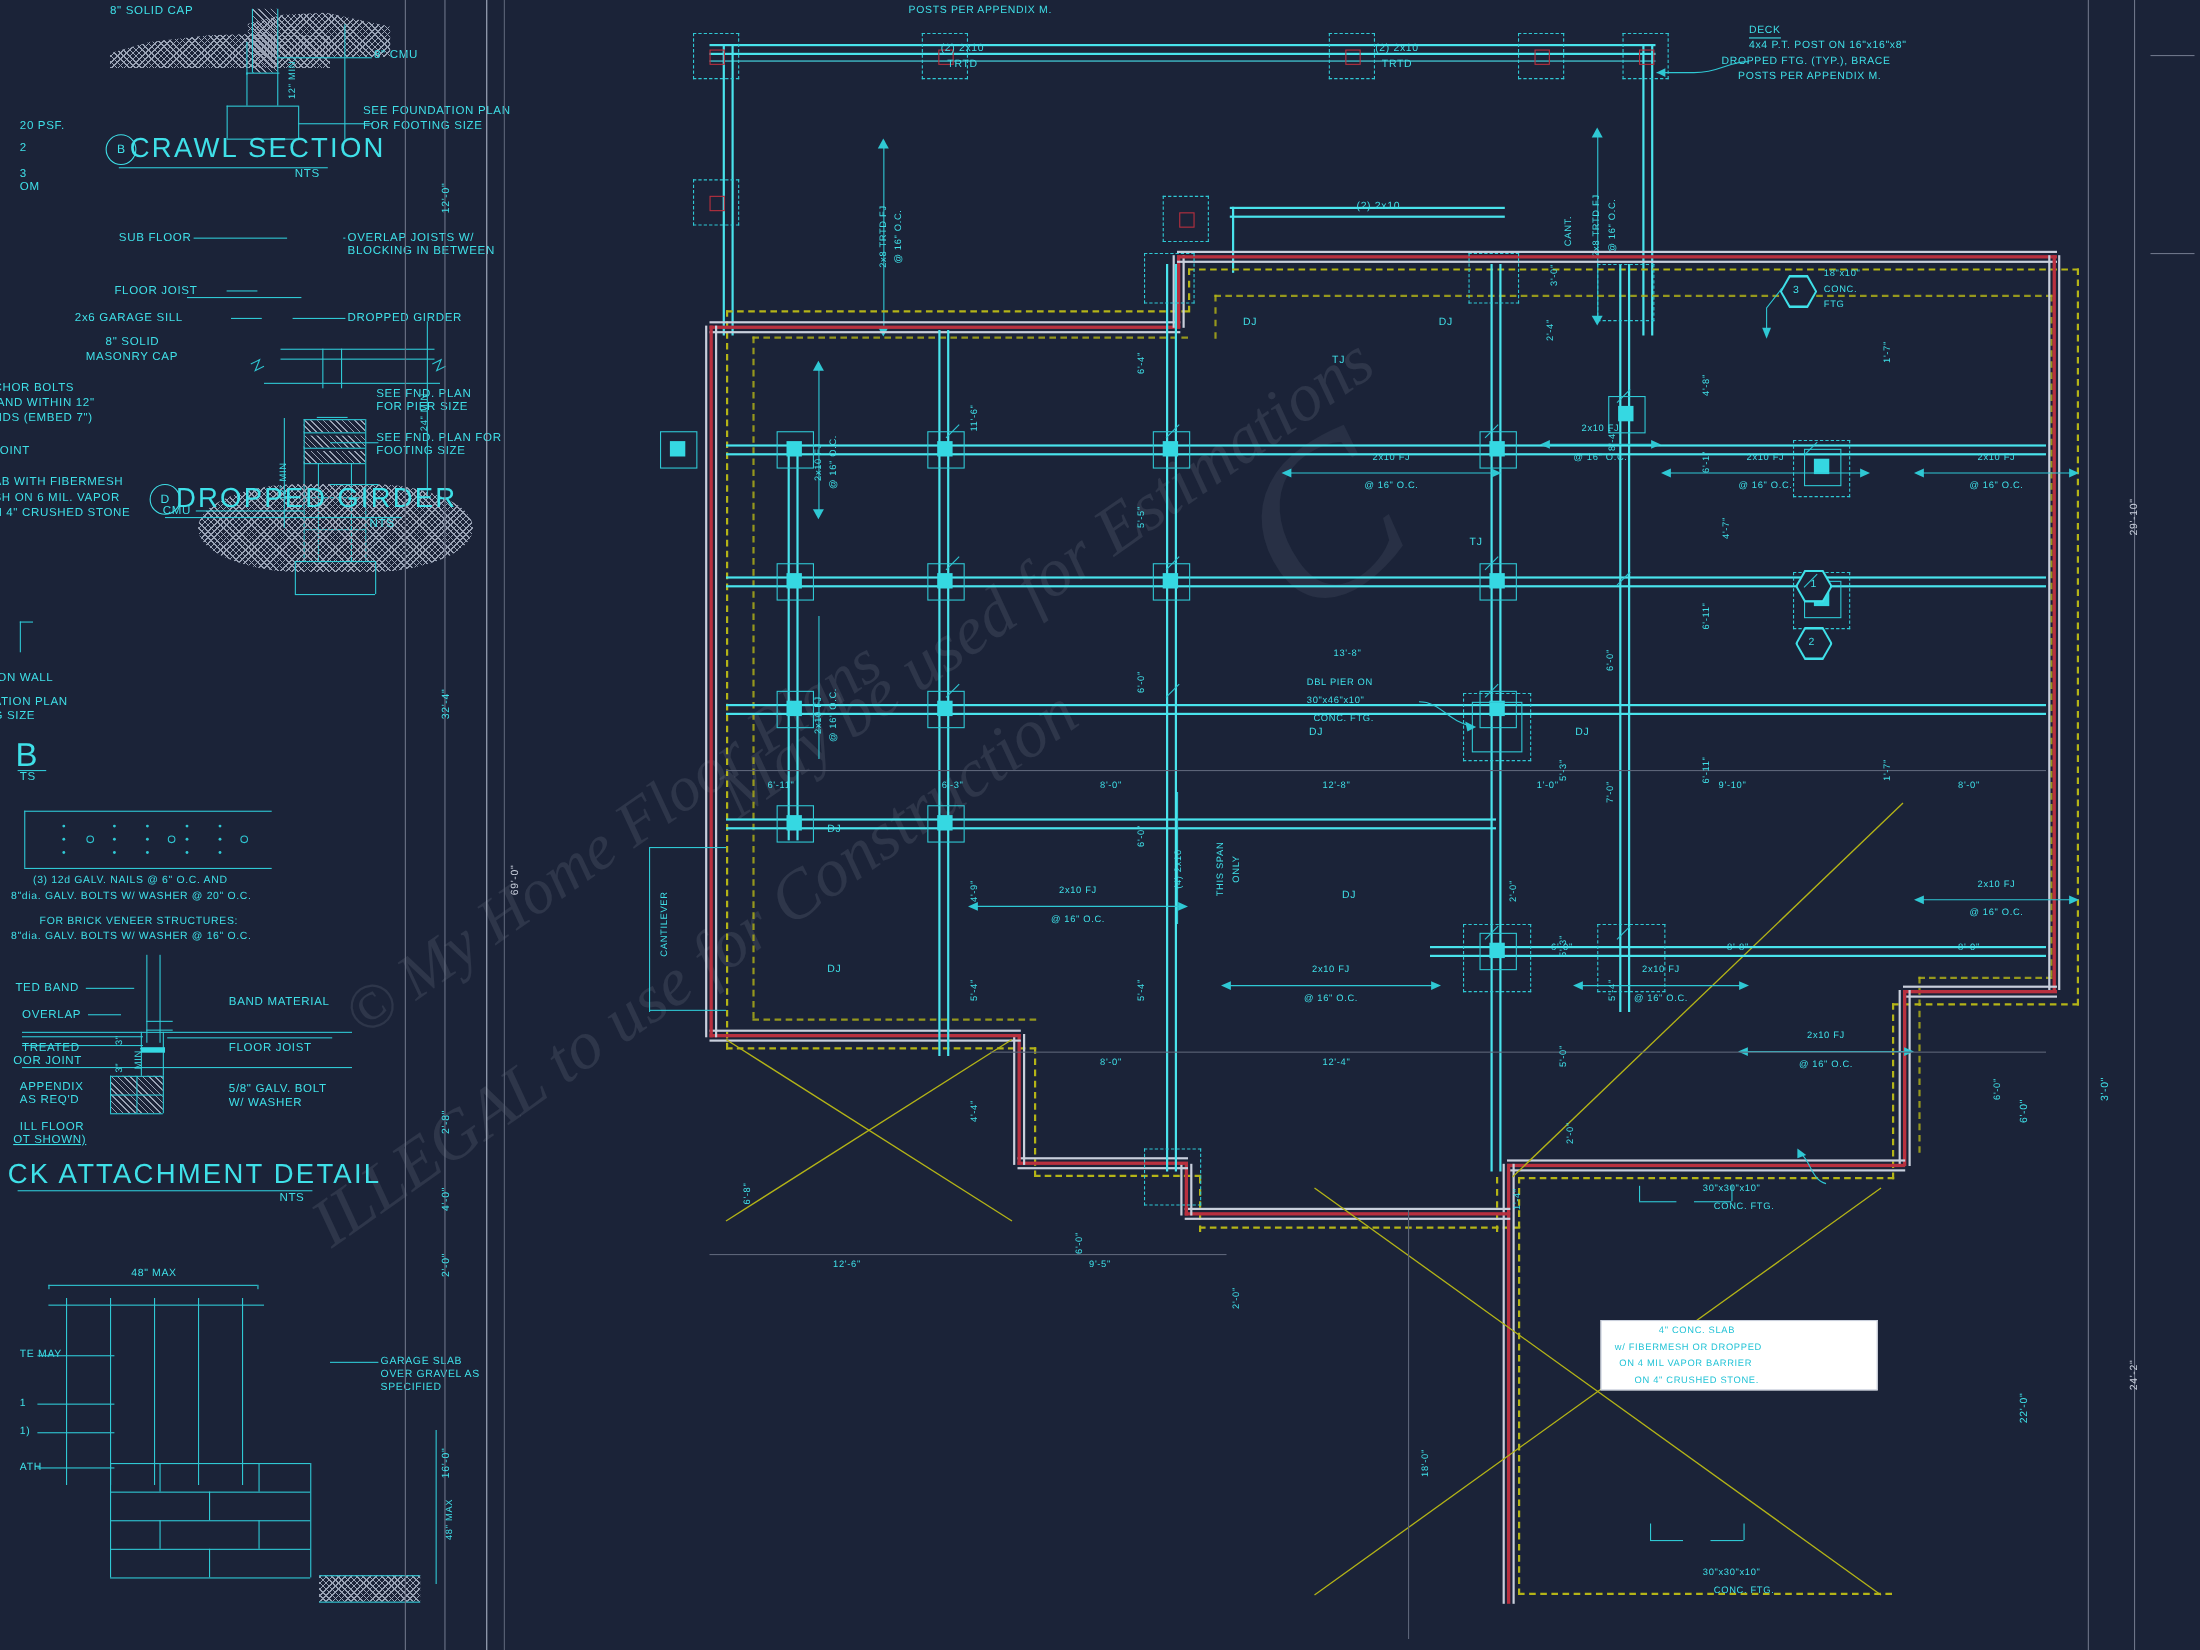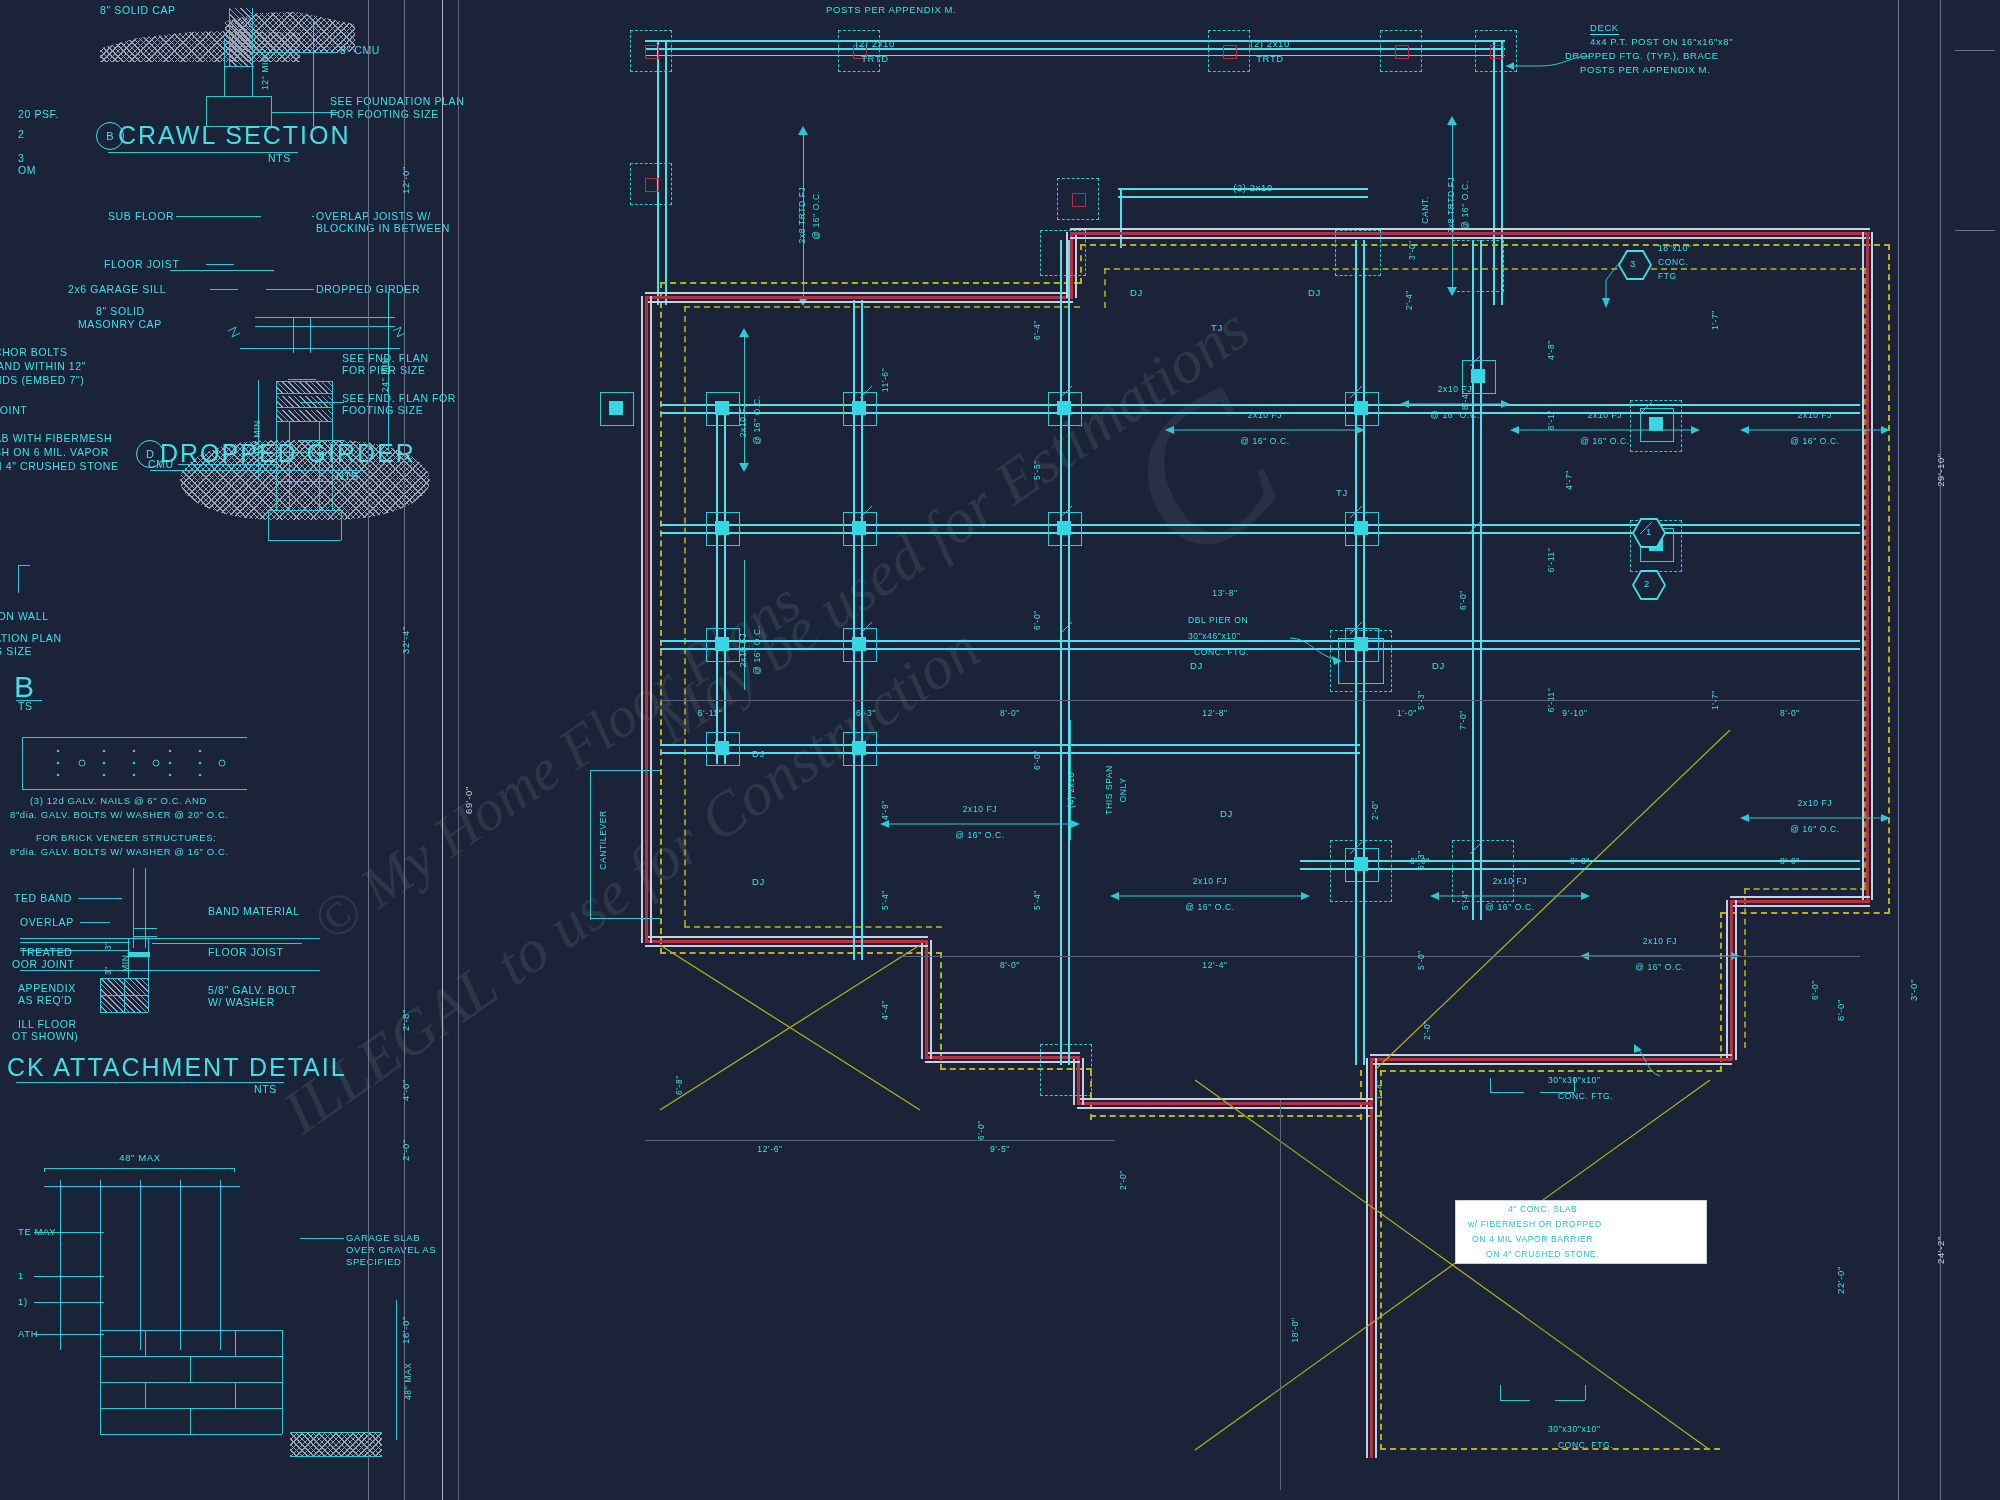--- a/index.html
+++ b/index.html
@@ -273,21 +273,21 @@
 
     <div class="t sm" style="left:14px;top:892px;">TED BAND</div>
     <div class="ln h cy" style="left:78px;top:898px;width:44px;"></div>
     <div class="t sm" style="left:20px;top:916px;">OVERLAP</div>
     <div class="ln h cy" style="left:80px;top:922px;width:30px;"></div>
     <div class="t sm" style="left:20px;top:946px;">TREATED</div>
     <div class="t sm" style="left:12px;top:958px;">OOR JOINT</div>
     <div class="t sm" style="left:18px;top:982px;">APPENDIX</div>
     <div class="t sm" style="left:18px;top:994px;">AS REQ'D</div>
     <div class="t sm" style="left:18px;top:1018px;">ILL FLOOR</div>
-    <div class="t sm" style="left:12px;top:1030px;">OT SHOWN)</div>
+    <div class="t sm" style="left:12px;top:1030px;text-decoration:underline;">OT SHOWN)</div>
     <div class="t sm" style="left:208px;top:905px;">BAND MATERIAL</div>
     <div class="t sm" style="left:208px;top:946px;">FLOOR JOIST</div>
     <div class="t sm" style="left:208px;top:984px;">5/8" GALV. BOLT</div>
     <div class="t sm" style="left:208px;top:996px;">W/ WASHER</div>
     <div class="t tiny rot90" style="left:103px;top:950px;">3"</div>
     <div class="t tiny rot90" style="left:103px;top:975px;">3"</div>
     <div class="t tiny rot90" style="left:120px;top:972px;">MIN.</div>
 
     <div class="t big" style="left:7px;top:1052px;">CK ATTACHMENT DETAIL</div>
     <div class="ln h cy" style="left:16px;top:1082px;width:268px;"></div>

